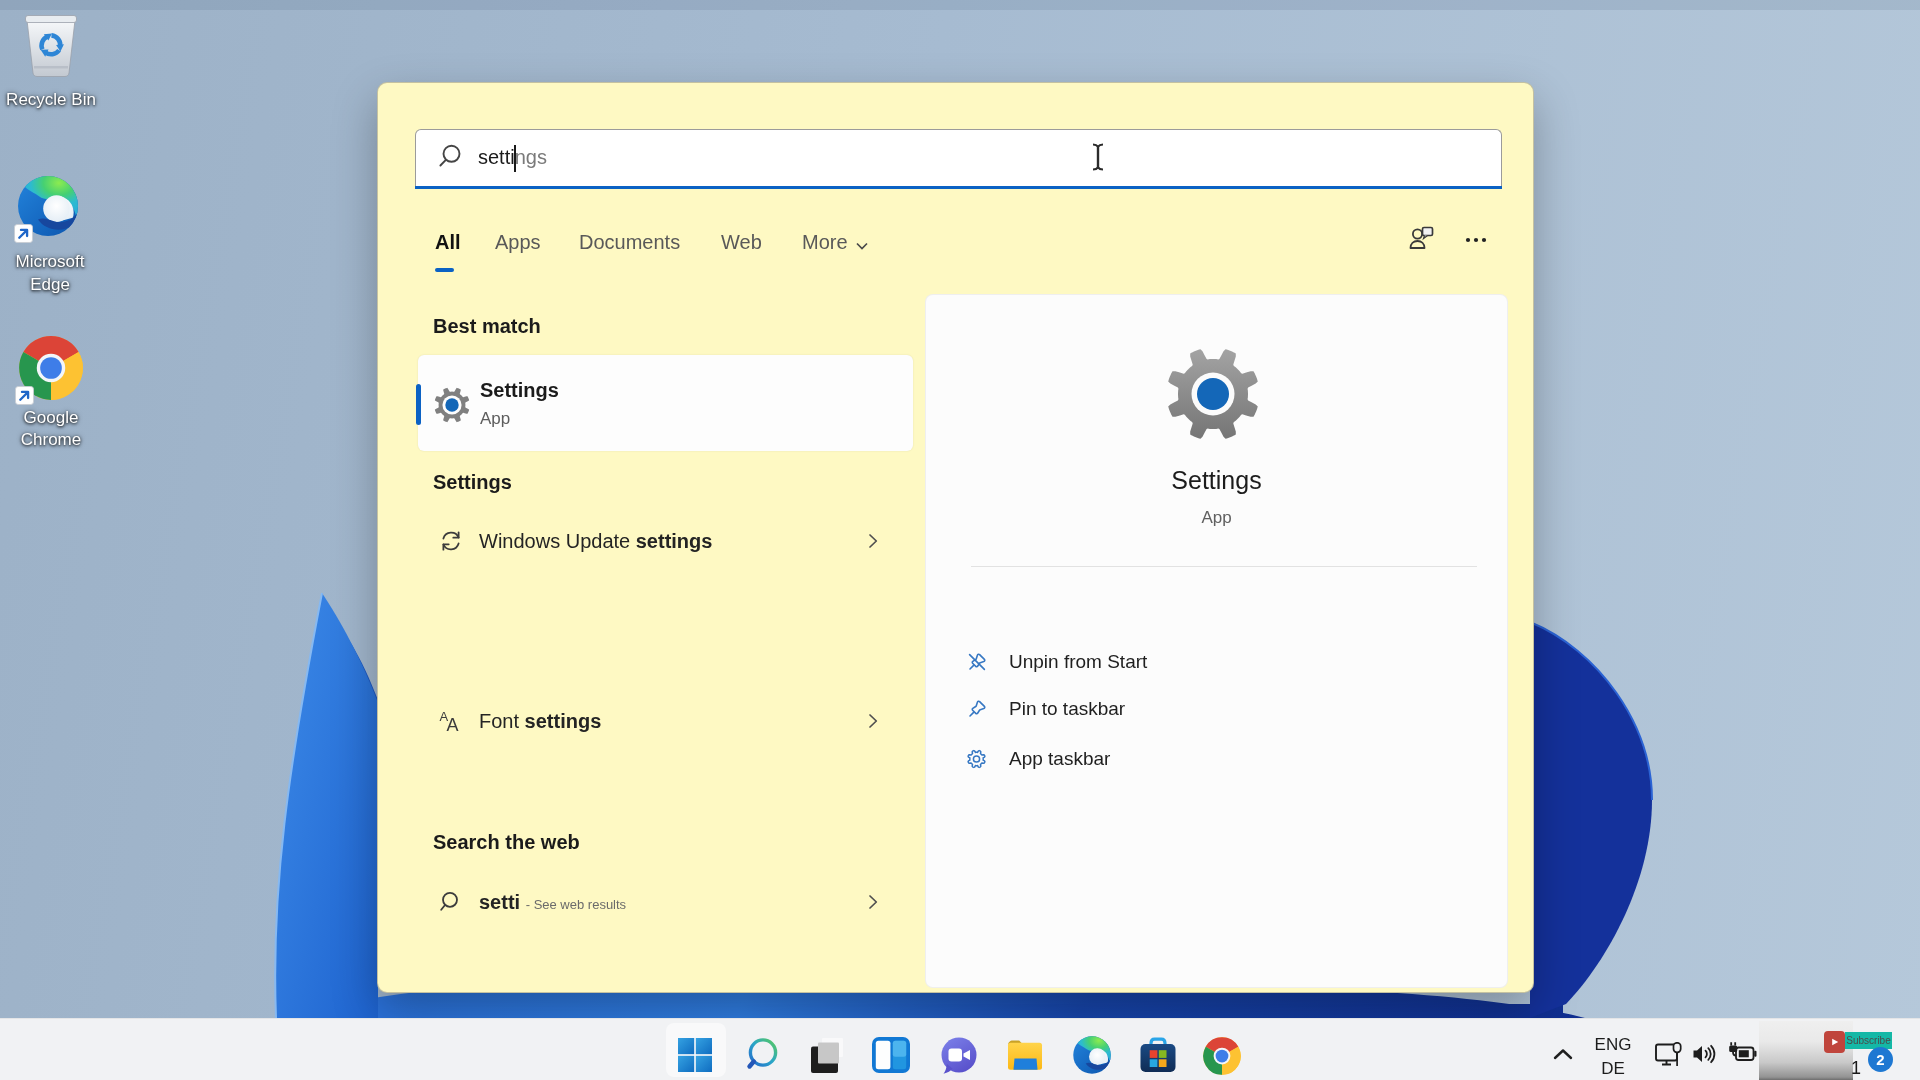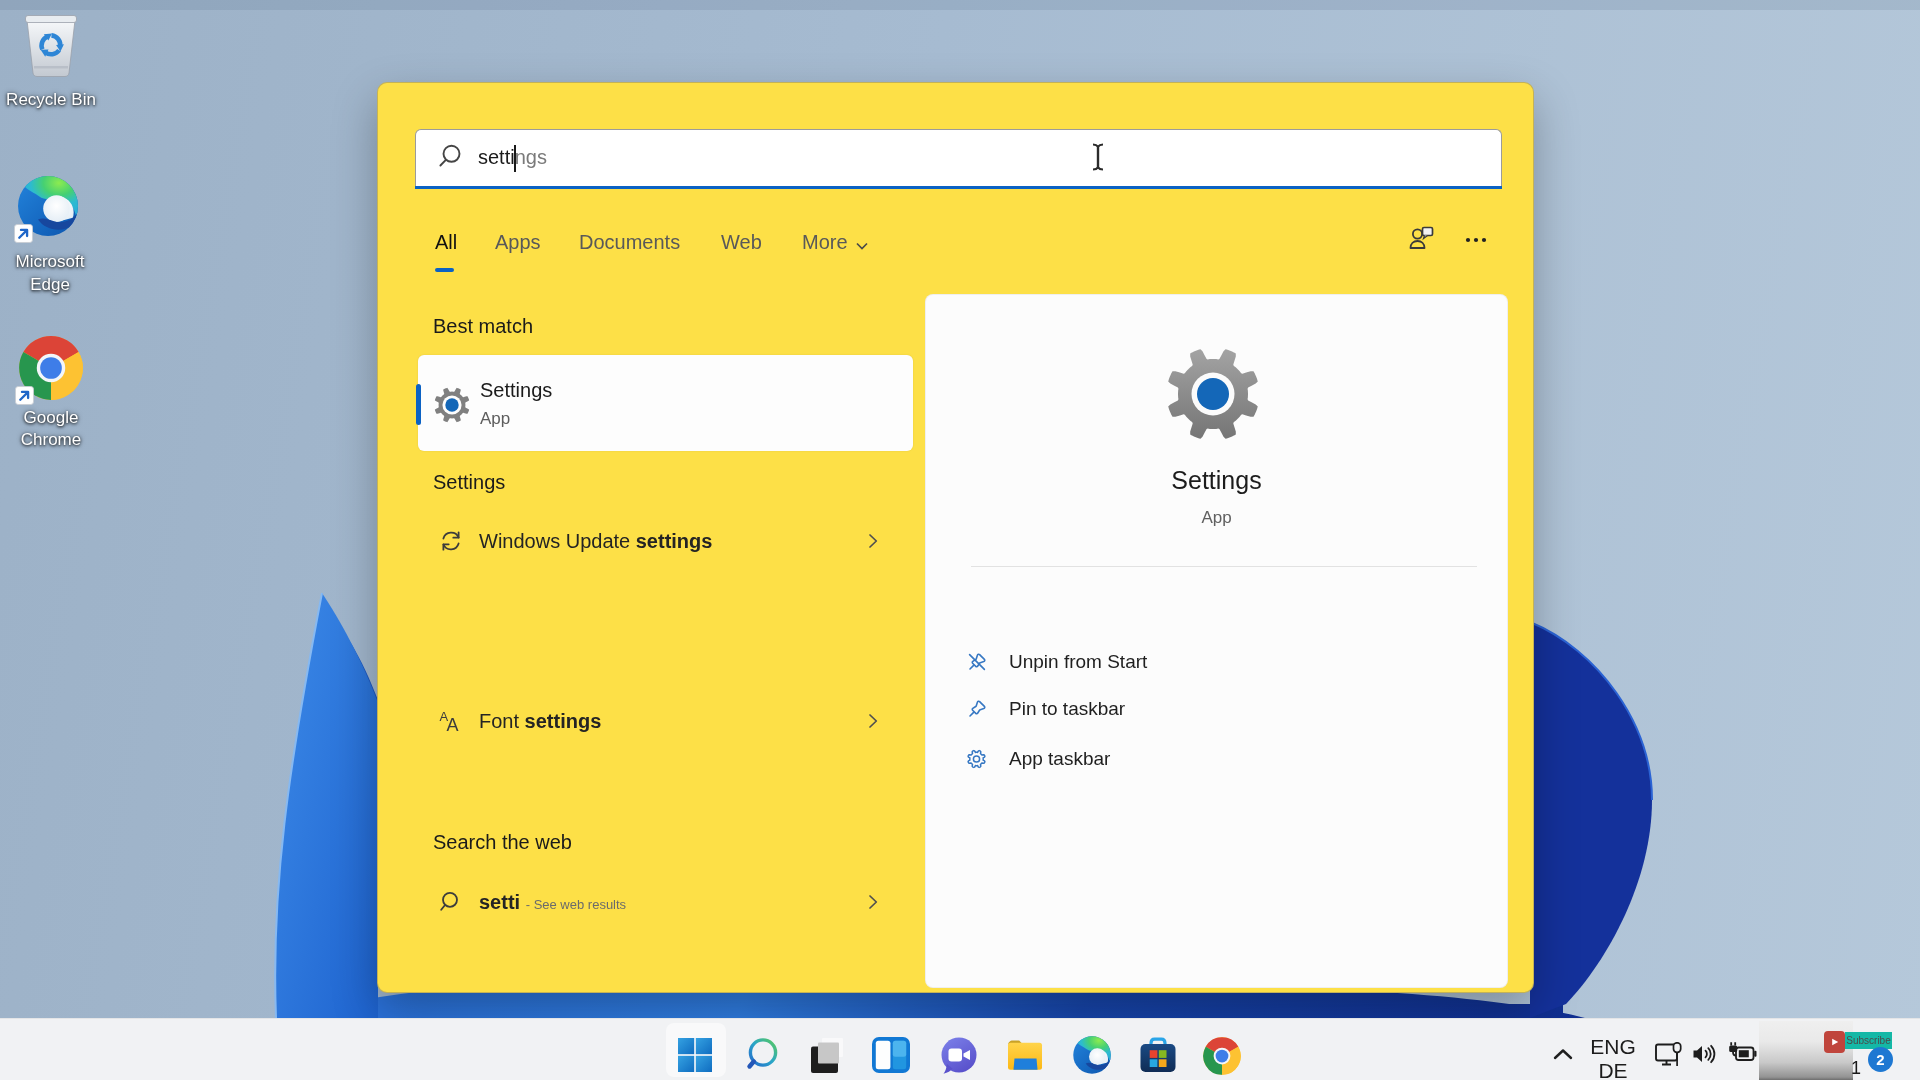--- a/index.html
+++ b/index.html
@@ -4,50 +4,50 @@
 <style>
   * { margin:0; padding:0; box-sizing:border-box; }
   html,body { width:1920px; height:1080px; overflow:hidden; }
   body { font-family:"Liberation Sans", sans-serif; position:relative;
          background:linear-gradient(100deg,#9cb1c7 0%,#a6bbd1 45%,#b5c8da 100%); }
   .abs { position:absolute; }
   .dlabel { position:absolute; width:120px; text-align:center; color:#fff;
             font-size:17px; line-height:22px;
             text-shadow:0 1px 3px rgba(0,0,0,.95), 0 0 5px rgba(0,0,0,.5); }
   #panel { position:absolute; left:377px; top:82px; width:1157px; height:911px;
-           background:#fde047; border:1px solid rgba(110,110,110,.4); border-radius:10px;
+           background:#fef9c3; border:1px solid rgba(110,110,110,.4); border-radius:10px;
            box-shadow:0 18px 45px rgba(0,0,0,.28); }
   #sbox { position:absolute; left:37px; top:46px; width:1087px; height:57px;
           background:#ffffff; border:1px solid #9b9b9b; border-bottom:none;
           border-radius:6px 6px 0 0; }
   #sline { position:absolute; left:37px; top:103px; width:1087px; height:3px; background:#0b62c4; }
   .stext { position:absolute; left:100px; top:63px; font-size:20px; color:#1a1a1a; }
   .tabs { position:absolute; top:148px; font-size:20px; color:#595959; }
-  .tabs b { color:#111; font-weight:400; }
+  .tabs b { color:#111; font-weight:700; }
   #tabline { position:absolute; left:57px; top:185px; width:19px; height:4px;
              border-radius:2px; background:#0b62c4; }
-  .h20 { position:absolute; font-size:20px; font-weight:400; color:#1b1b1b; }
+  .h20 { position:absolute; font-size:20px; font-weight:700; color:#1b1b1b; }
   #bestcard { position:absolute; left:40px; top:272px; width:495px; height:96px;
               background:#fdfdfd; border-radius:6px; box-shadow:0 0 2px rgba(0,0,0,.10); }
   #accent { position:absolute; left:-2px; top:29px; width:5px; height:41px;
             border-radius:3px; background:#0b62c4; }
   .lrow { position:absolute; left:40px; width:495px; height:60px; font-size:20px; color:#242424; }
   .licon { position:absolute; left:20px; top:50%; transform:translateY(-50%); }
   .ltext { position:absolute; left:61px; top:50%; transform:translateY(-50%); white-space:nowrap; }
   .chev  { position:absolute; left:450px; top:50%; transform:translateY(-50%); }
   #rcard { position:absolute; left:547px; top:211px; width:583px; height:694px;
            background:#fcfcfc; border:1px solid rgba(0,0,0,.05); border-radius:8px; }
   .action { position:absolute; left:0; width:100%; height:48px; }
   .aicon { position:absolute; left:40px; top:50%; transform:translateY(-50%); }
   .atext { position:absolute; left:83px; top:50%; transform:translateY(-50%);
            font-size:19px; color:#1f1f1f; white-space:nowrap; }
   #taskbar { position:absolute; left:0; top:1018px; width:1920px; height:62px;
              background:#f1f2f4; border-top:1px solid rgba(0,0,0,.05); }
   .ticon { position:absolute; }
-  .traytxt { position:absolute; color:#1c1c1c; font-size:21px; width:62px; text-align:center; }
+  .traytxt { position:absolute; color:#1c1c1c; font-size:17px; width:62px; text-align:center; }
   svg { display:block; }
 </style>
 </head>
 <body>
 <svg class="abs" width="1920" height="1080" style="left:0;top:0">
   <defs>
     <linearGradient id="petL" x1="0" y1="0" x2="1" y2="1">
       <stop offset="0" stop-color="#3c8ae8"></stop>
         <stop offset="1" stop-color="#1e63cf"></stop>
     </linearGradient>

